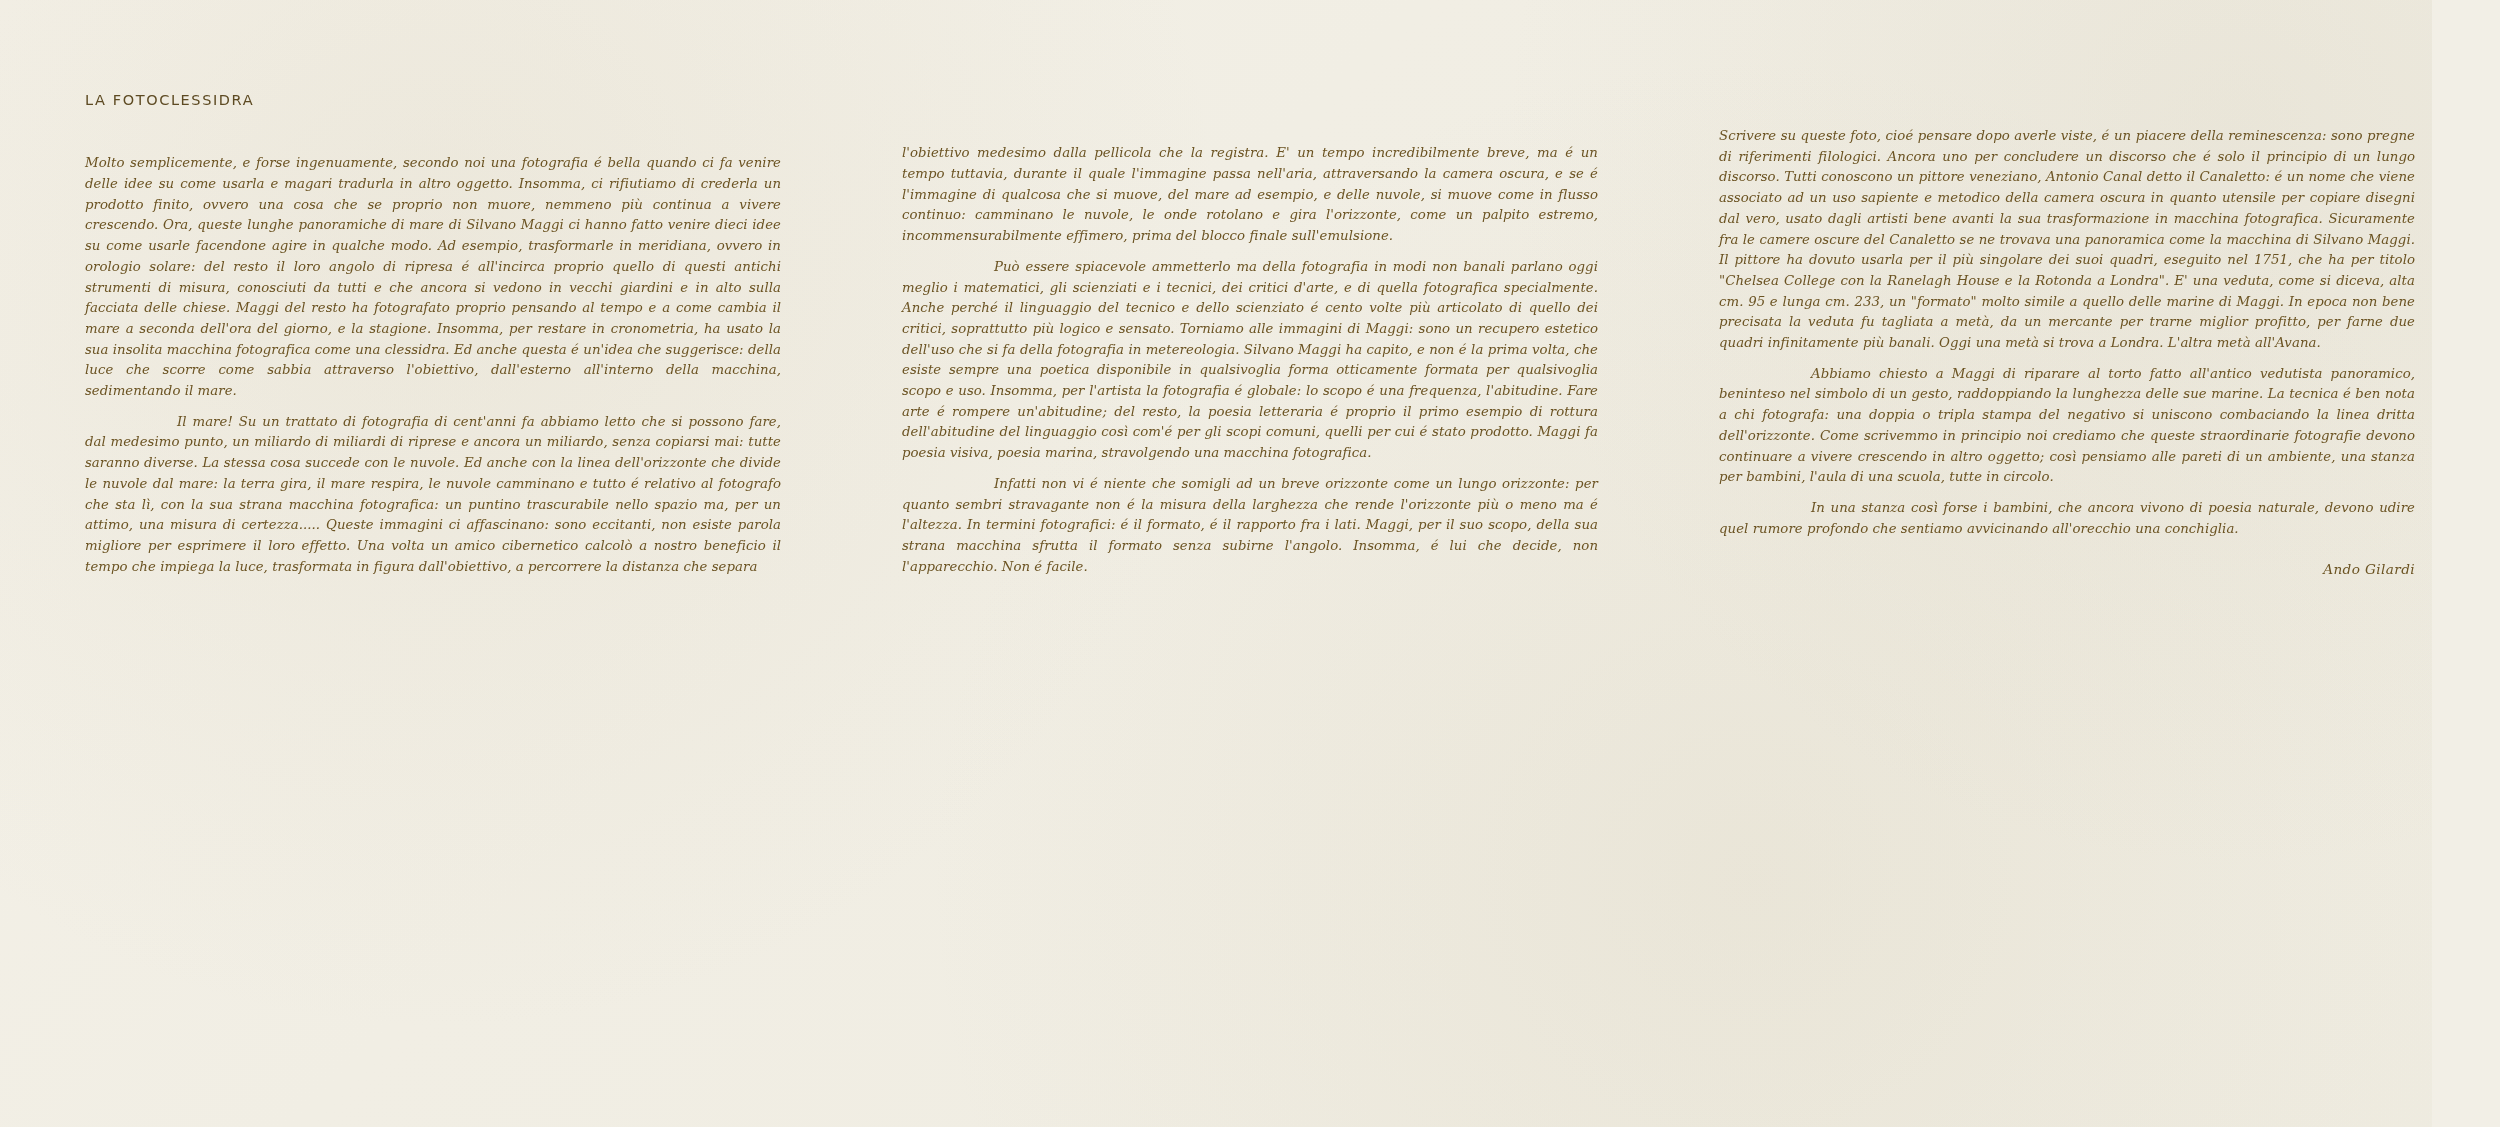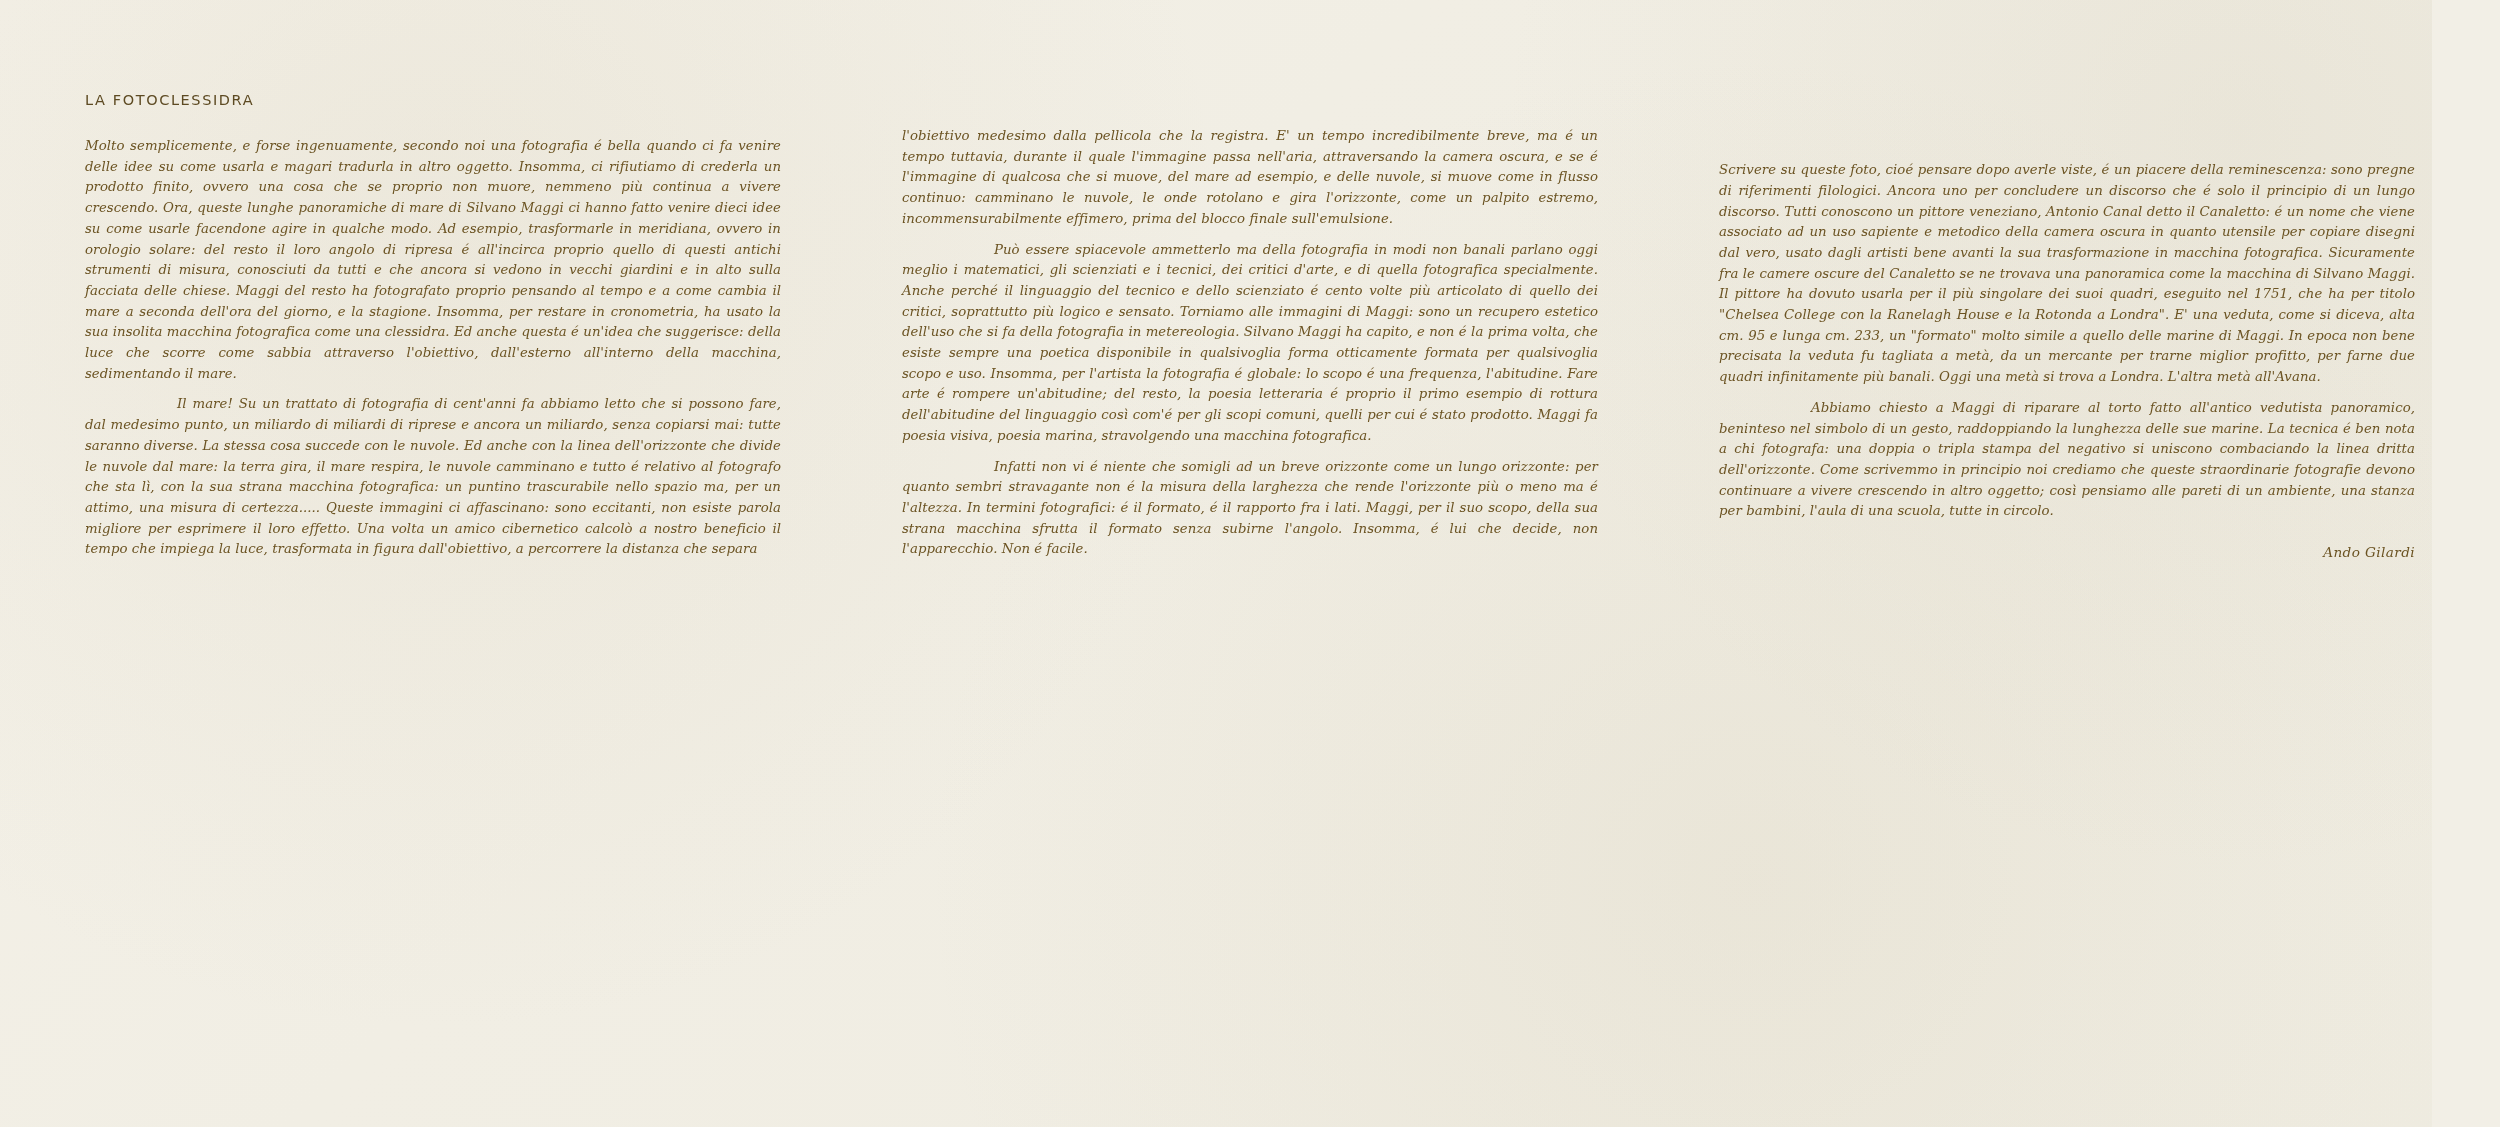--- a/index.html
+++ b/index.html
@@ -94,17 +94,18 @@
 
     <div class="col">
       <p>l'obiettivo medesimo dalla pellicola che la registra. E' un tempo incredibilmente breve, ma é un tempo tuttavia, durante il quale l'immagine passa nell'aria, attraversando la camera oscura, e se é l'immagine di qualcosa che si muove, del mare ad esempio, e delle nuvole, si muove come in flusso continuo: camminano le nuvole, le onde rotolano e gira l'orizzonte, come un palpito estremo, incommensurabilmente effimero, prima del blocco finale sull'emulsione.</p>
       <p class="indent">Può essere spiacevole ammetterlo ma della fotografia in modi non banali parlano oggi meglio i matematici, gli scienziati e i tecnici, dei critici d'arte, e di quella fotografica specialmente. Anche perché il linguaggio del tecnico e dello scienziato é cento volte più articolato di quello dei critici, soprattutto più logico e sensato. Torniamo alle immagini di Maggi: sono un recupero estetico dell'uso che si fa della fotografia in metereologia. Silvano Maggi ha capito, e non é la prima volta, che esiste sempre una poetica disponibile in qualsivoglia forma otticamente formata per qualsivoglia scopo e uso. Insomma, per l'artista la fotografia é globale: lo scopo é una frequenza, l'abitudine. Fare arte é rompere un'abitudine; del resto, la poesia letteraria é proprio il primo esempio di rottura dell'abitudine del linguaggio così com'é per gli scopi comuni, quelli per cui é stato prodotto. Maggi fa poesia visiva, poesia marina, stravolgendo una macchina fotografica.</p>
       <p class="indent">Infatti non vi é niente che somigli ad un breve orizzonte come un lungo orizzonte: per quanto sembri stravagante non é la misura della larghezza che rende l'orizzonte più o meno ma é l'altezza. In termini fotografici: é il formato, é il rapporto fra i lati. Maggi, per il suo scopo, della sua strana macchina sfrutta il formato senza subirne l'angolo. Insomma, é lui che decide, non l'apparecchio. Non é facile.</p>
     </div>
 
     <div class="col">
       <p>Scrivere su queste foto, cioé pensare dopo averle viste, é un piacere della reminescenza: sono pregne di riferimenti filologici. Ancora uno per concludere un discorso che é solo il principio di un lungo discorso. Tutti conoscono un pittore veneziano, Antonio Canal detto il Canaletto: é un nome che viene associato ad un uso sapiente e metodico della camera oscura in quanto utensile per copiare disegni dal vero, usato dagli artisti bene avanti la sua trasformazione in macchina fotografica. Sicuramente fra le camere oscure del Canaletto se ne trovava una panoramica come la macchina di Silvano Maggi. Il pittore ha dovuto usarla per il più singolare dei suoi quadri, eseguito nel 1751, che ha per titolo "Chelsea College con la Ranelagh House e la Rotonda a Londra". E' una veduta, come si diceva, alta cm. 95 e lunga cm. 233, un "formato" molto simile a quello delle marine di Maggi. In epoca non bene precisata la veduta fu tagliata a metà, da un mercante per trarne miglior profitto, per farne due quadri infinitamente più banali. Oggi una metà si trova a Londra. L'altra metà all'Avana.</p>
       <p class="indent">Abbiamo chiesto a Maggi di riparare al torto fatto all'antico vedutista panoramico, beninteso nel simbolo di un gesto, raddoppiando la lunghezza delle sue marine. La tecnica é ben nota a chi fotografa: una doppia o tripla stampa del negativo si uniscono combaciando la linea dritta dell'orizzonte. Come scrivemmo in principio noi crediamo che queste straordinarie fotografie devono continuare a vivere crescendo in altro oggetto; così pensiamo alle pareti di un ambiente, una stanza per bambini, l'aula di una scuola, tutte in circolo.</p>
+      <p class="indent">In una stanza così forse i bambini, che ancora vivono di poesia naturale, devono udire quel rumore profondo che sentiamo avvicinando all'orecchio una conchiglia.</p>
       <div class="signature">Ando Gilardi</div>
     </div>
 
   </div>
 </div>
 
 </body></html>

